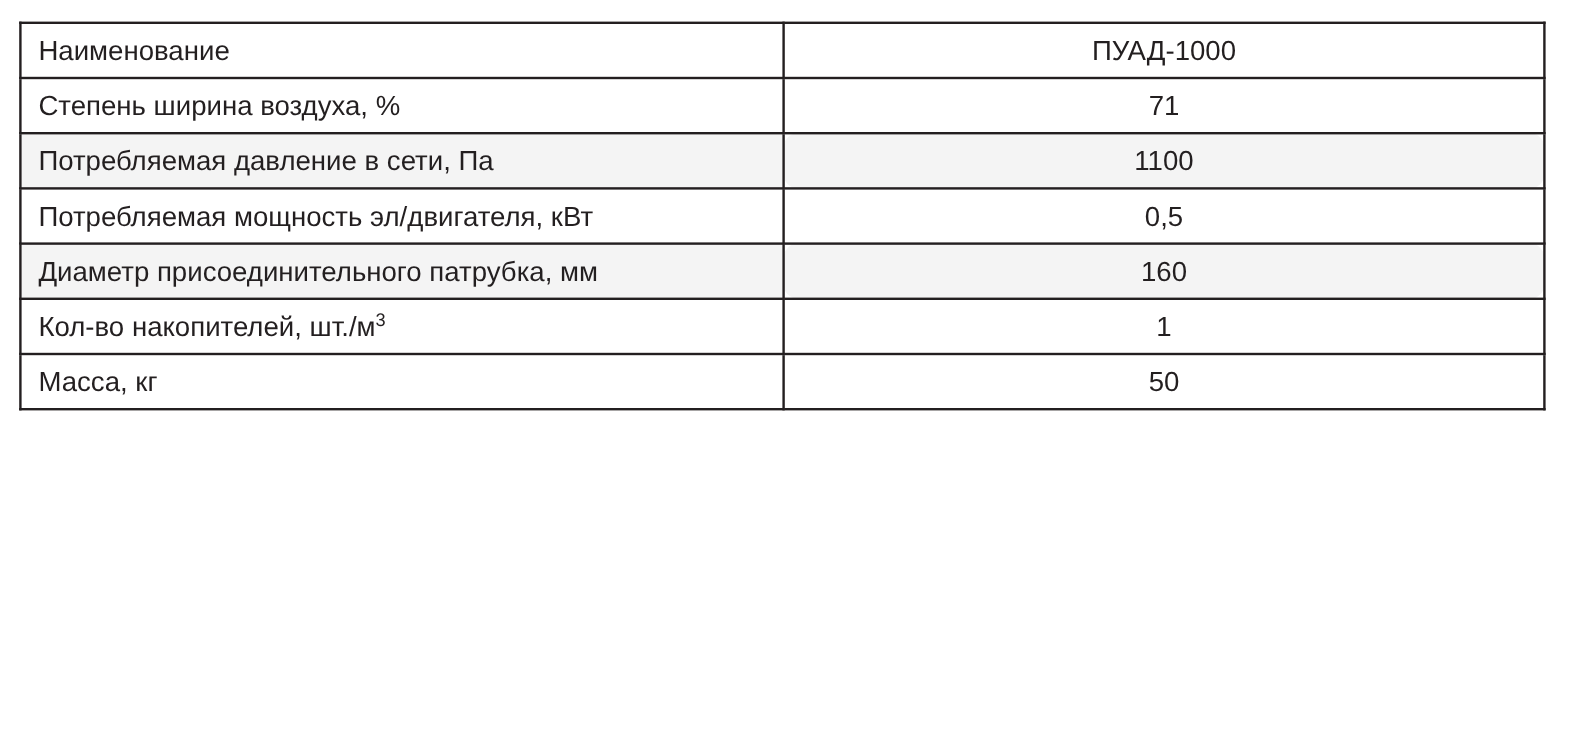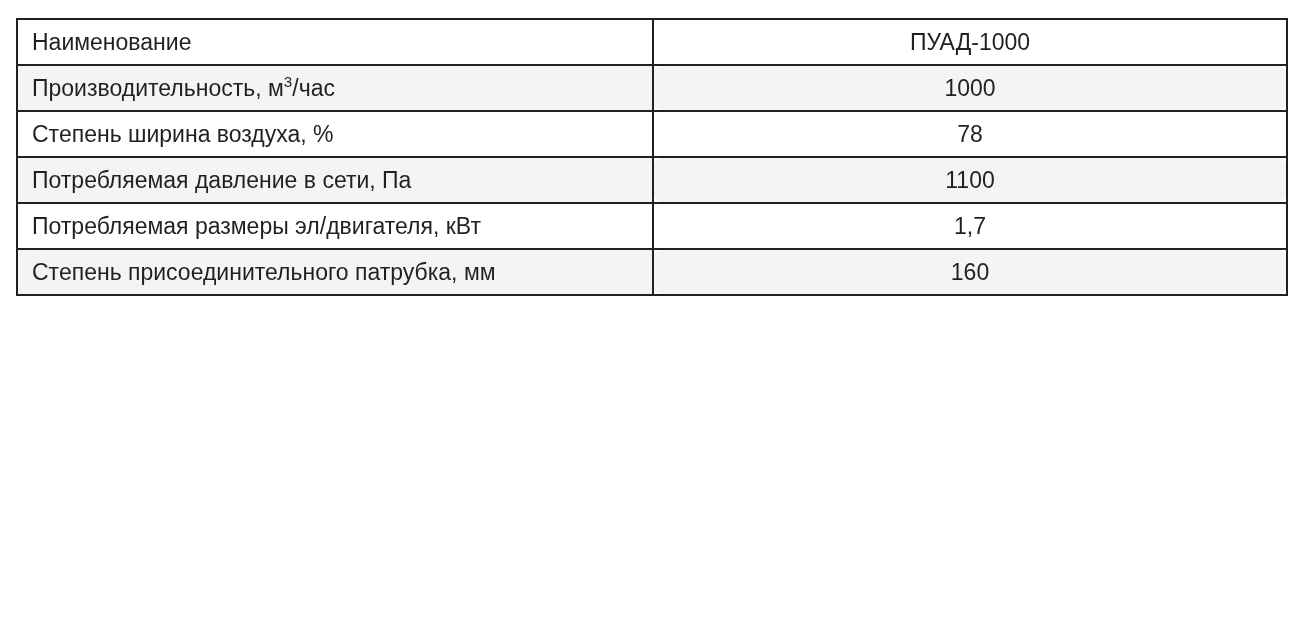--- a/index.html
+++ b/index.html
@@ -61,35 +61,39 @@
   <table class="spec">
     <colgroup>
       <col class="c-label">
       <col class="c-value">
     </colgroup>
     <tbody>
       <tr>
         <td class="label"><span>Наименование</span></td>
         <td class="value"><span>ПУАД-1000</span></td>
       </tr>
-      <tr class="alt">
-        <td class="label"><span>Производительность, м</span><sup class="exp">3</sup><span>/час</span></td>
-        <td class="value"><span>1000</span></td>
-      </tr>
       <tr>
         <td class="label"><span>Степень ширина воздуха, %</span></td>
-        <td class="value"><span>78</span></td>
+        <td class="value"><span>71</span></td>
       </tr>
       <tr class="alt">
         <td class="label"><span>Потребляемая давление в сети, Па</span></td>
         <td class="value"><span>1100</span></td>
       </tr>
       <tr>
-        <td class="label"><span>Потребляемая размеры эл/двигателя, кВт</span></td>
-        <td class="value"><span>1,7</span></td>
+        <td class="label"><span>Потребляемая мощность эл/двигателя, кВт</span></td>
+        <td class="value"><span>0,5</span></td>
       </tr>
       <tr class="alt">
-        <td class="label"><span>Степень присоединительного патрубка, мм</span></td>
+        <td class="label"><span>Диаметр присоединительного патрубка, мм</span></td>
         <td class="value"><span>160</span></td>
+      </tr>
+      <tr>
+        <td class="label"><span>Кол-во накопителей, шт./м</span><sup class="exp">3</sup></td>
+        <td class="value"><span>1</span></td>
+      </tr>
+      <tr>
+        <td class="label"><span>Масса, кг</span></td>
+        <td class="value"><span>50</span></td>
       </tr>
     </tbody>
   </table>
 </div>
 
 </body></html>

